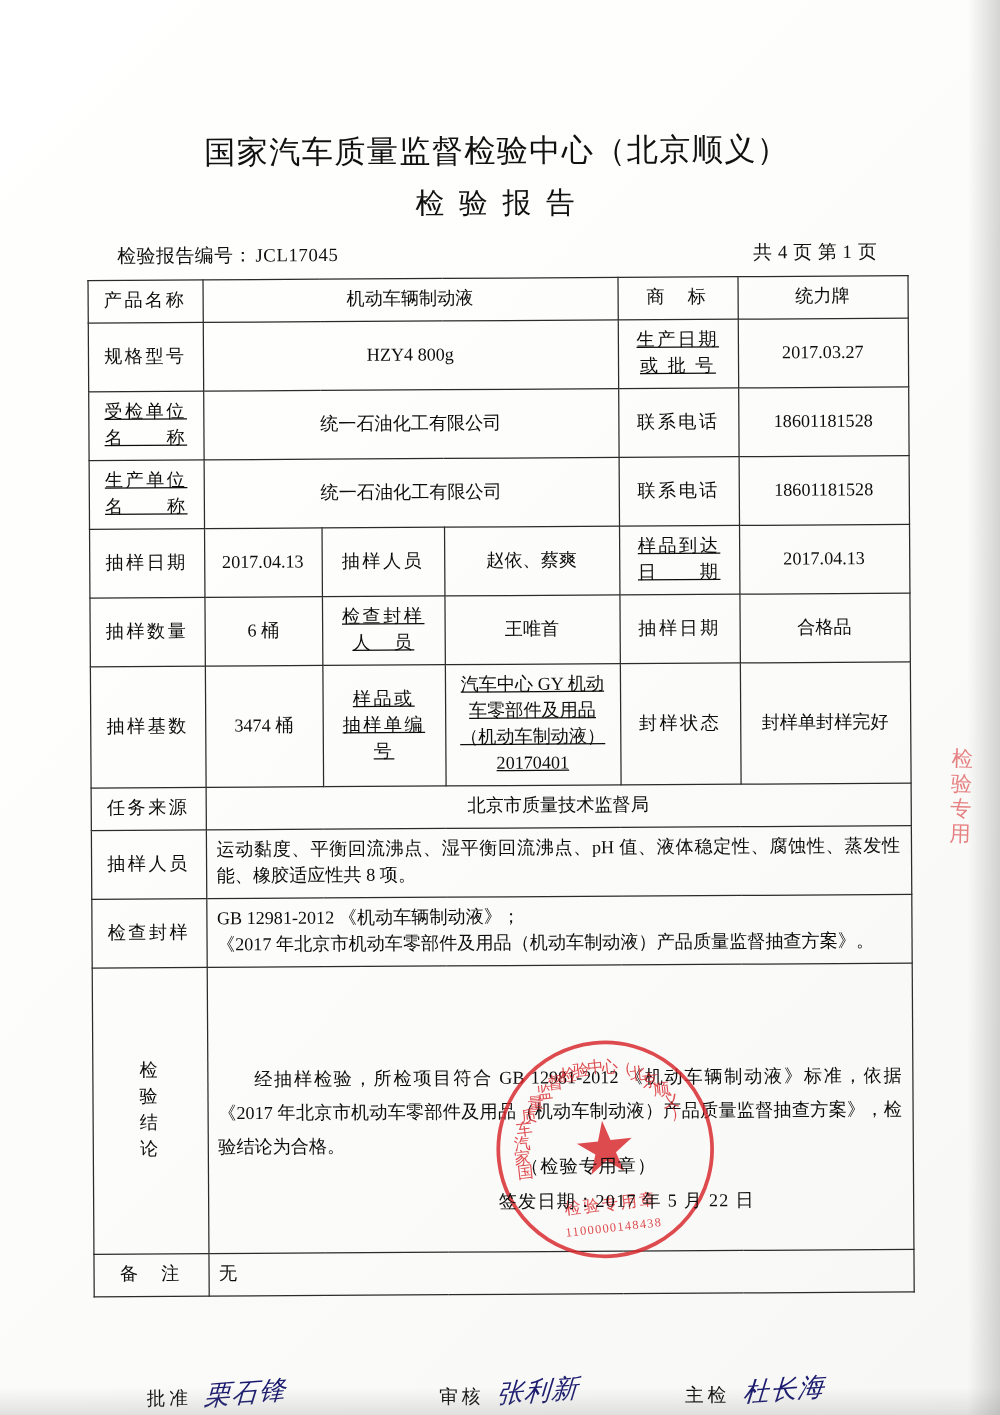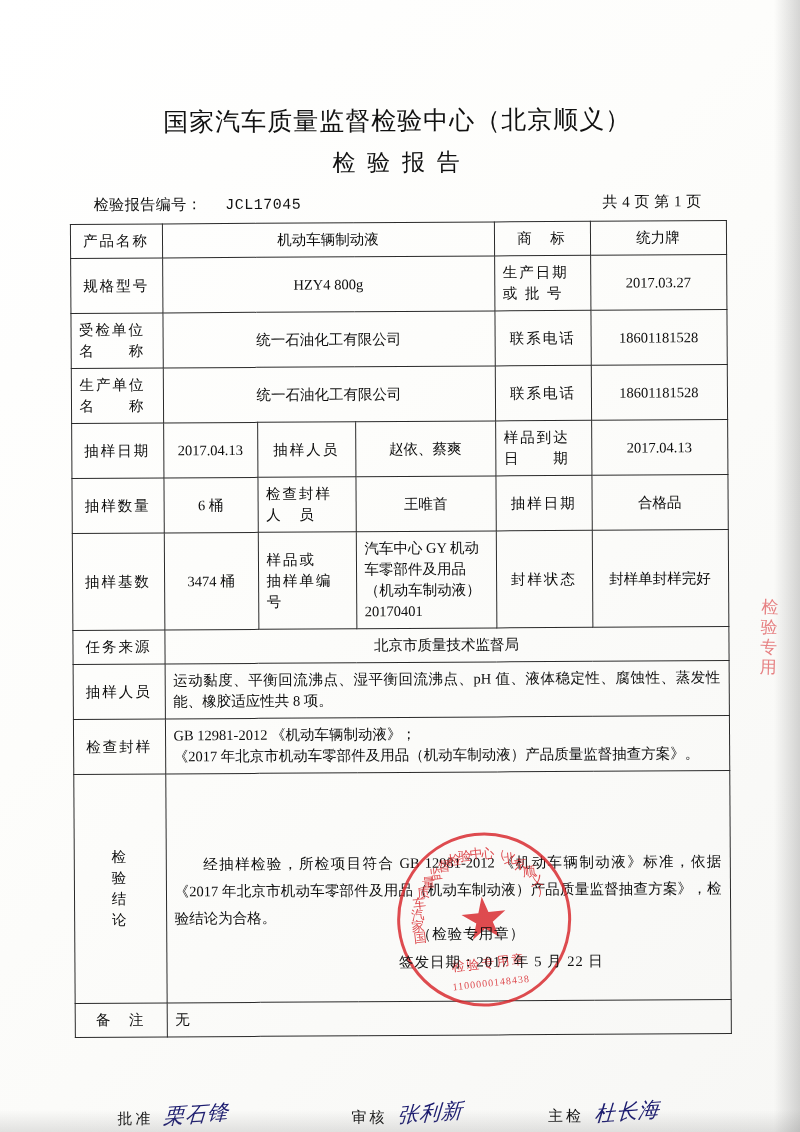--- a/index.html
+++ b/index.html
@@ -67,21 +67,21 @@
 
   .meta-row {
     margin: 16px 96px 0 96px;
     display: flex;
     justify-content: space-between;
     align-items: baseline;
     font-size: 15px;
     color: #111;
   }
   .meta-left { letter-spacing: 0.5px; }
-  .meta-left .value { margin-left: 23px; font-family: Liberation Mono, monospace; }
+  .meta-left .value { margin-left: 2px; font-family: Liberation Serif, serif; }
   .meta-right { letter-spacing: 0.5px; font-family: Liberation Serif, serif; }
 
   table.report {
     width: 656px;
     margin: 9px auto 0 auto;
     border-collapse: collapse;
     table-layout: fixed;
     color: #0d0d0d;
   }
   table.report td {
@@ -97,21 +97,21 @@
     white-space: pre-line;
   }
   .ctr { text-align: center; }
   .just {
     text-align: justify;
     line-height: 1.75;
     padding: 9px 10px;
   }
   .indent { text-indent: 2em; }
 
-  .cell-multiline { white-space: pre-line; text-align: left; line-height: 1.5; }
+  .cell-multiline { white-space: pre-line; text-align: center; line-height: 1.5; text-decoration: underline; }
 
   .concl-label {
     text-align: center;
     letter-spacing: 2px;
     line-height: 1.9;
     white-space: pre-line;
   }
   .concl-body {
     position: relative;
     height: 216px;

